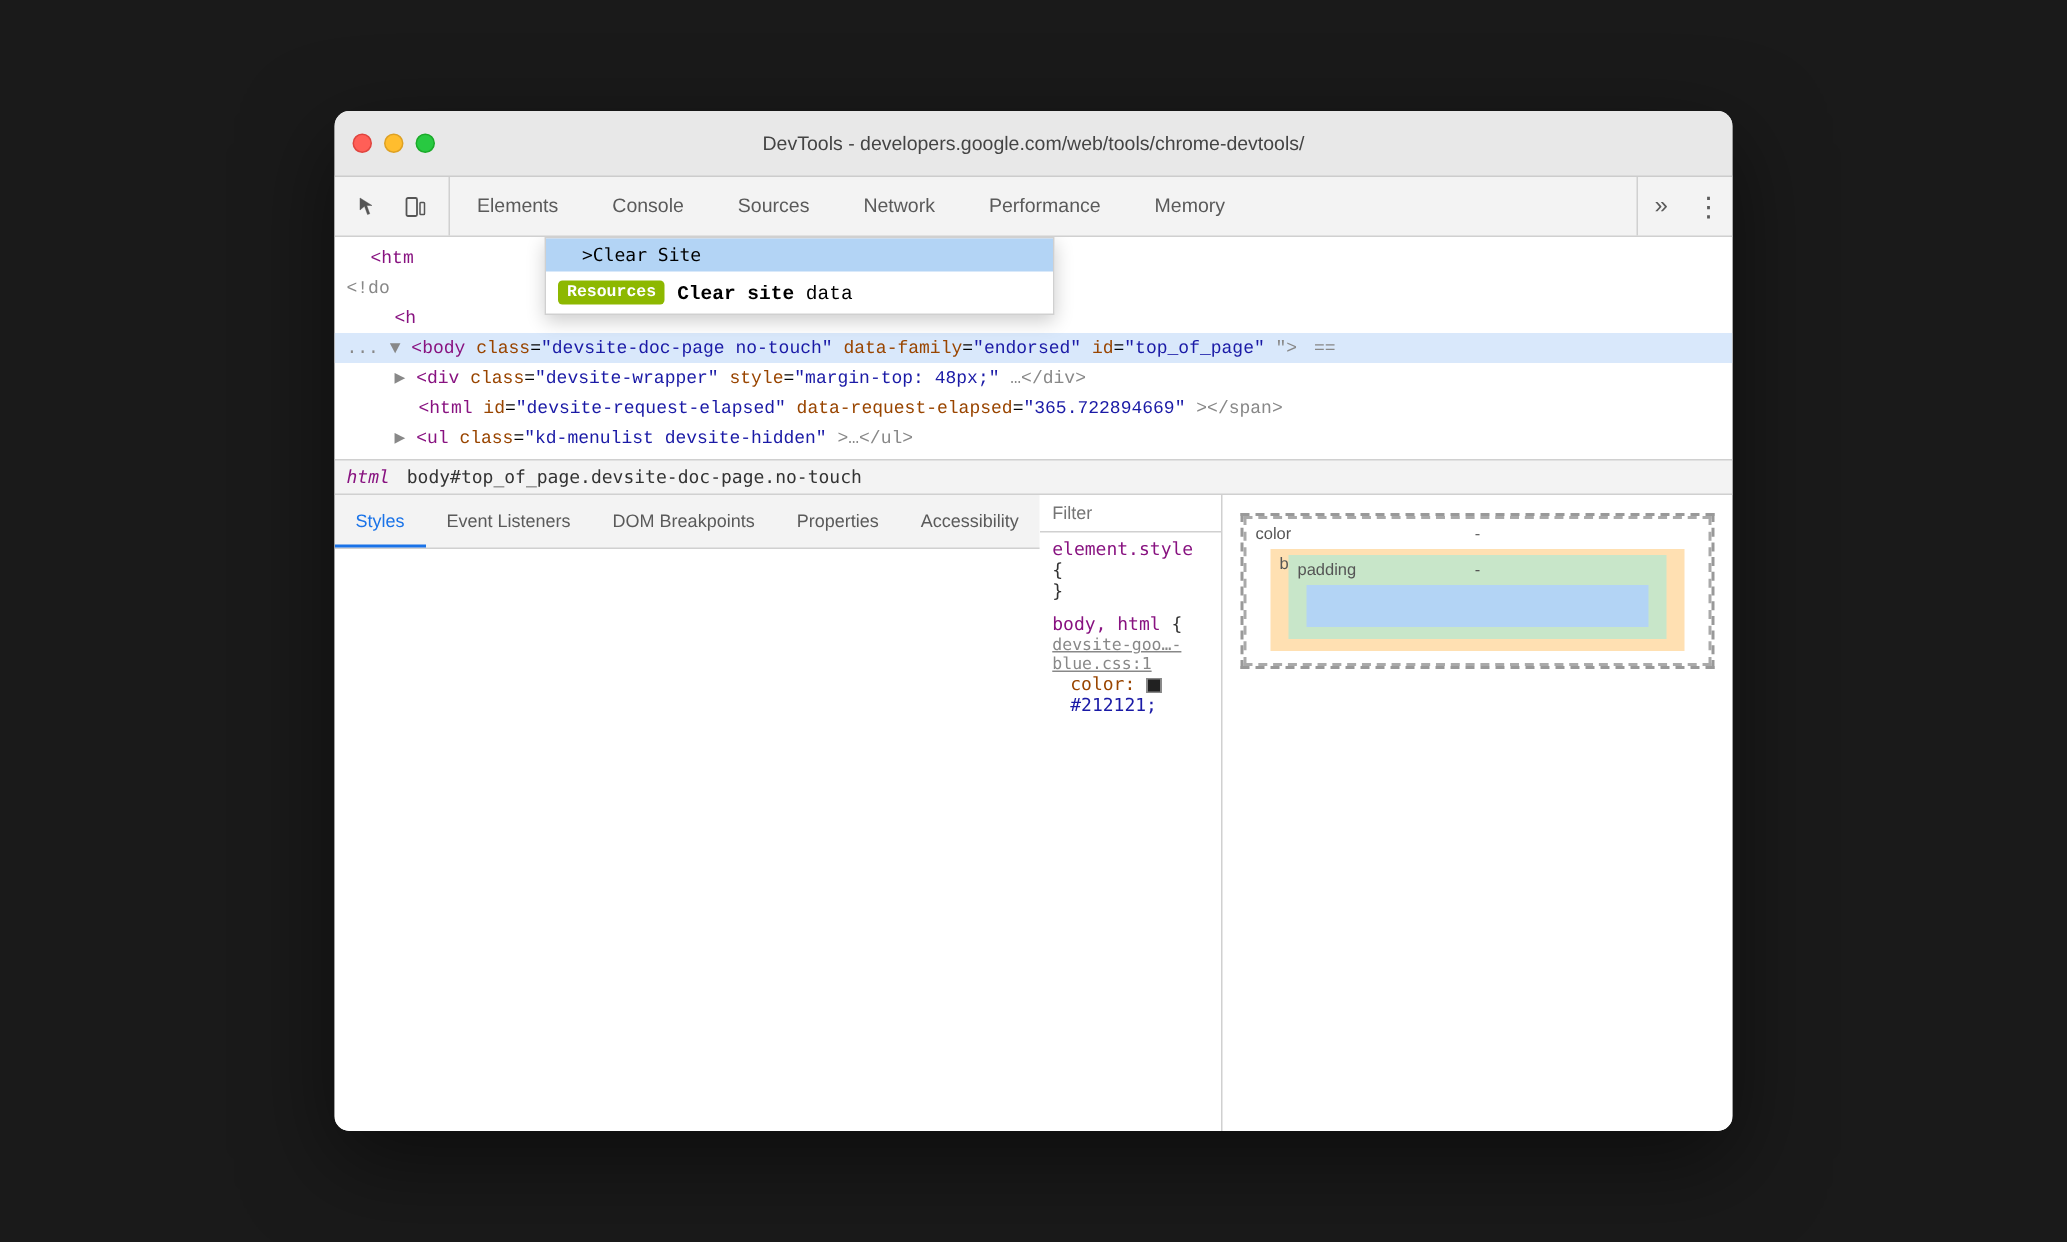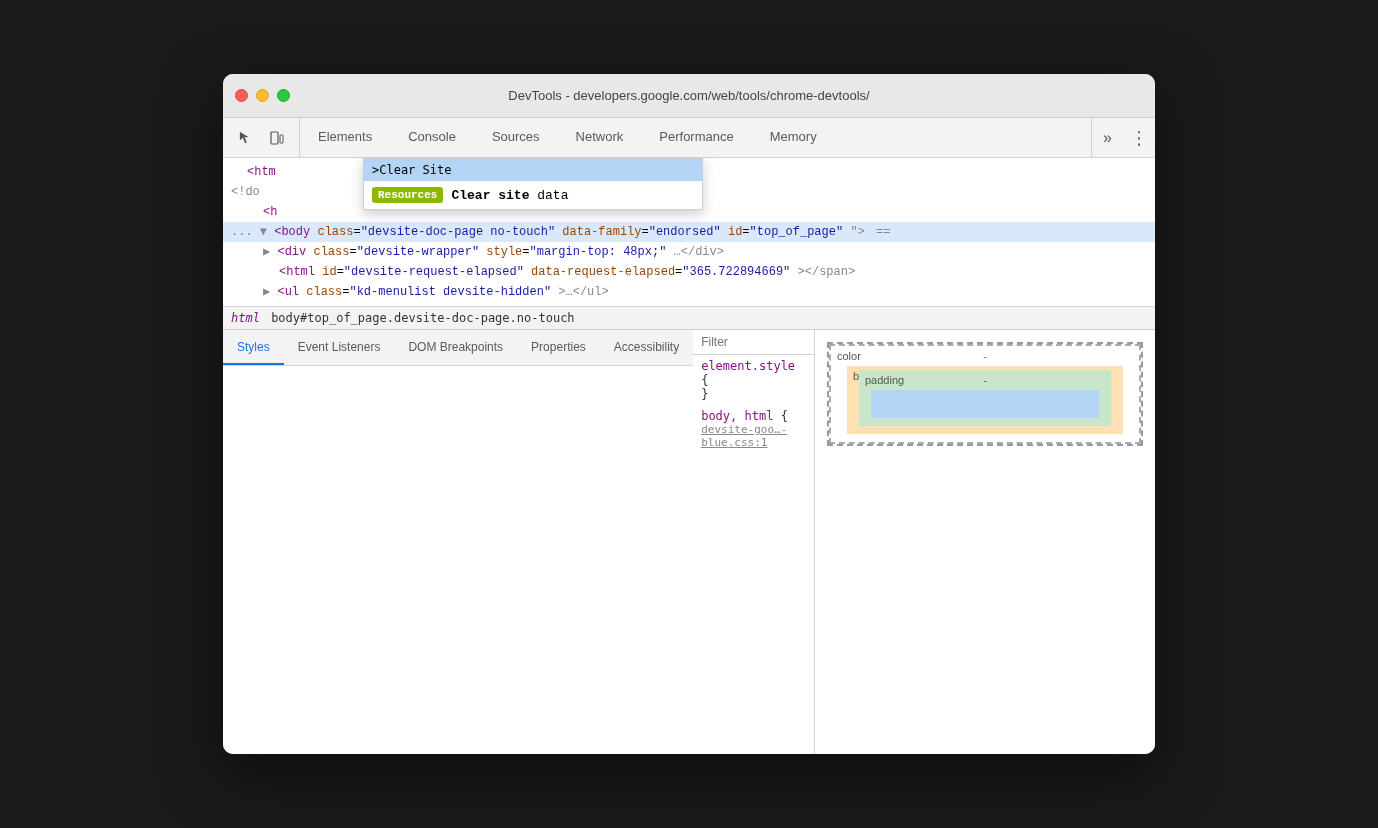--- a/index.html
+++ b/index.html
@@ -162,21 +162,21 @@
       left: 140px;
       background: #fff;
       border: 1px solid #d0d0d0;
       box-shadow: 0 4px 12px rgba(0,0,0,0.2);
       z-index: 100;
       min-width: 340px;
     }
 
     .autocomplete-input {
       background: #b3d4f5;
-      padding: 4px 8px;
+      padding: 4px 24px;
       font-family: 'Menlo', 'Monaco', monospace;
       font-size: 12px;
       color: #000;
       font-weight: 500;
     }
 
     .autocomplete-item {
       display: flex;
       align-items: center;
       padding: 6px 8px;
@@ -551,20 +551,26 @@
                   <span class="css-brace">}</span>
                 </div>
               </div>
 
               <div class="css-rule-block">
                 <div>
                   <span class="css-selector">body, html</span>
                   <span class="css-brace"> {</span>
                   <span class="css-source">devsite-goo…-blue.css:1</span>
                 </div>
+                <div style="padding-left: 12px;">
+                  <span class="css-property">color:</span>
+                  <span> </span>
+                  <span class="css-color-swatch" style="background:#212121;"></span>
+                  <span class="css-value">#212121;</span>
+                </div>
               </div>
             </div>
           </div>
 
           <div class="box-model-pane">
             <div class="box-model-container">
 
               <div style="padding: 20px 16px 8px; position: relative; border: 2px dashed #aaa;">
                 <span style="position:absolute; top:4px; left:6px; font-size:11px; color:#555;">color</span>
                 <span style="position:absolute; top:4px; left:50%; transform:translateX(-50%); font-size:11px; color:#666;">-</span>

